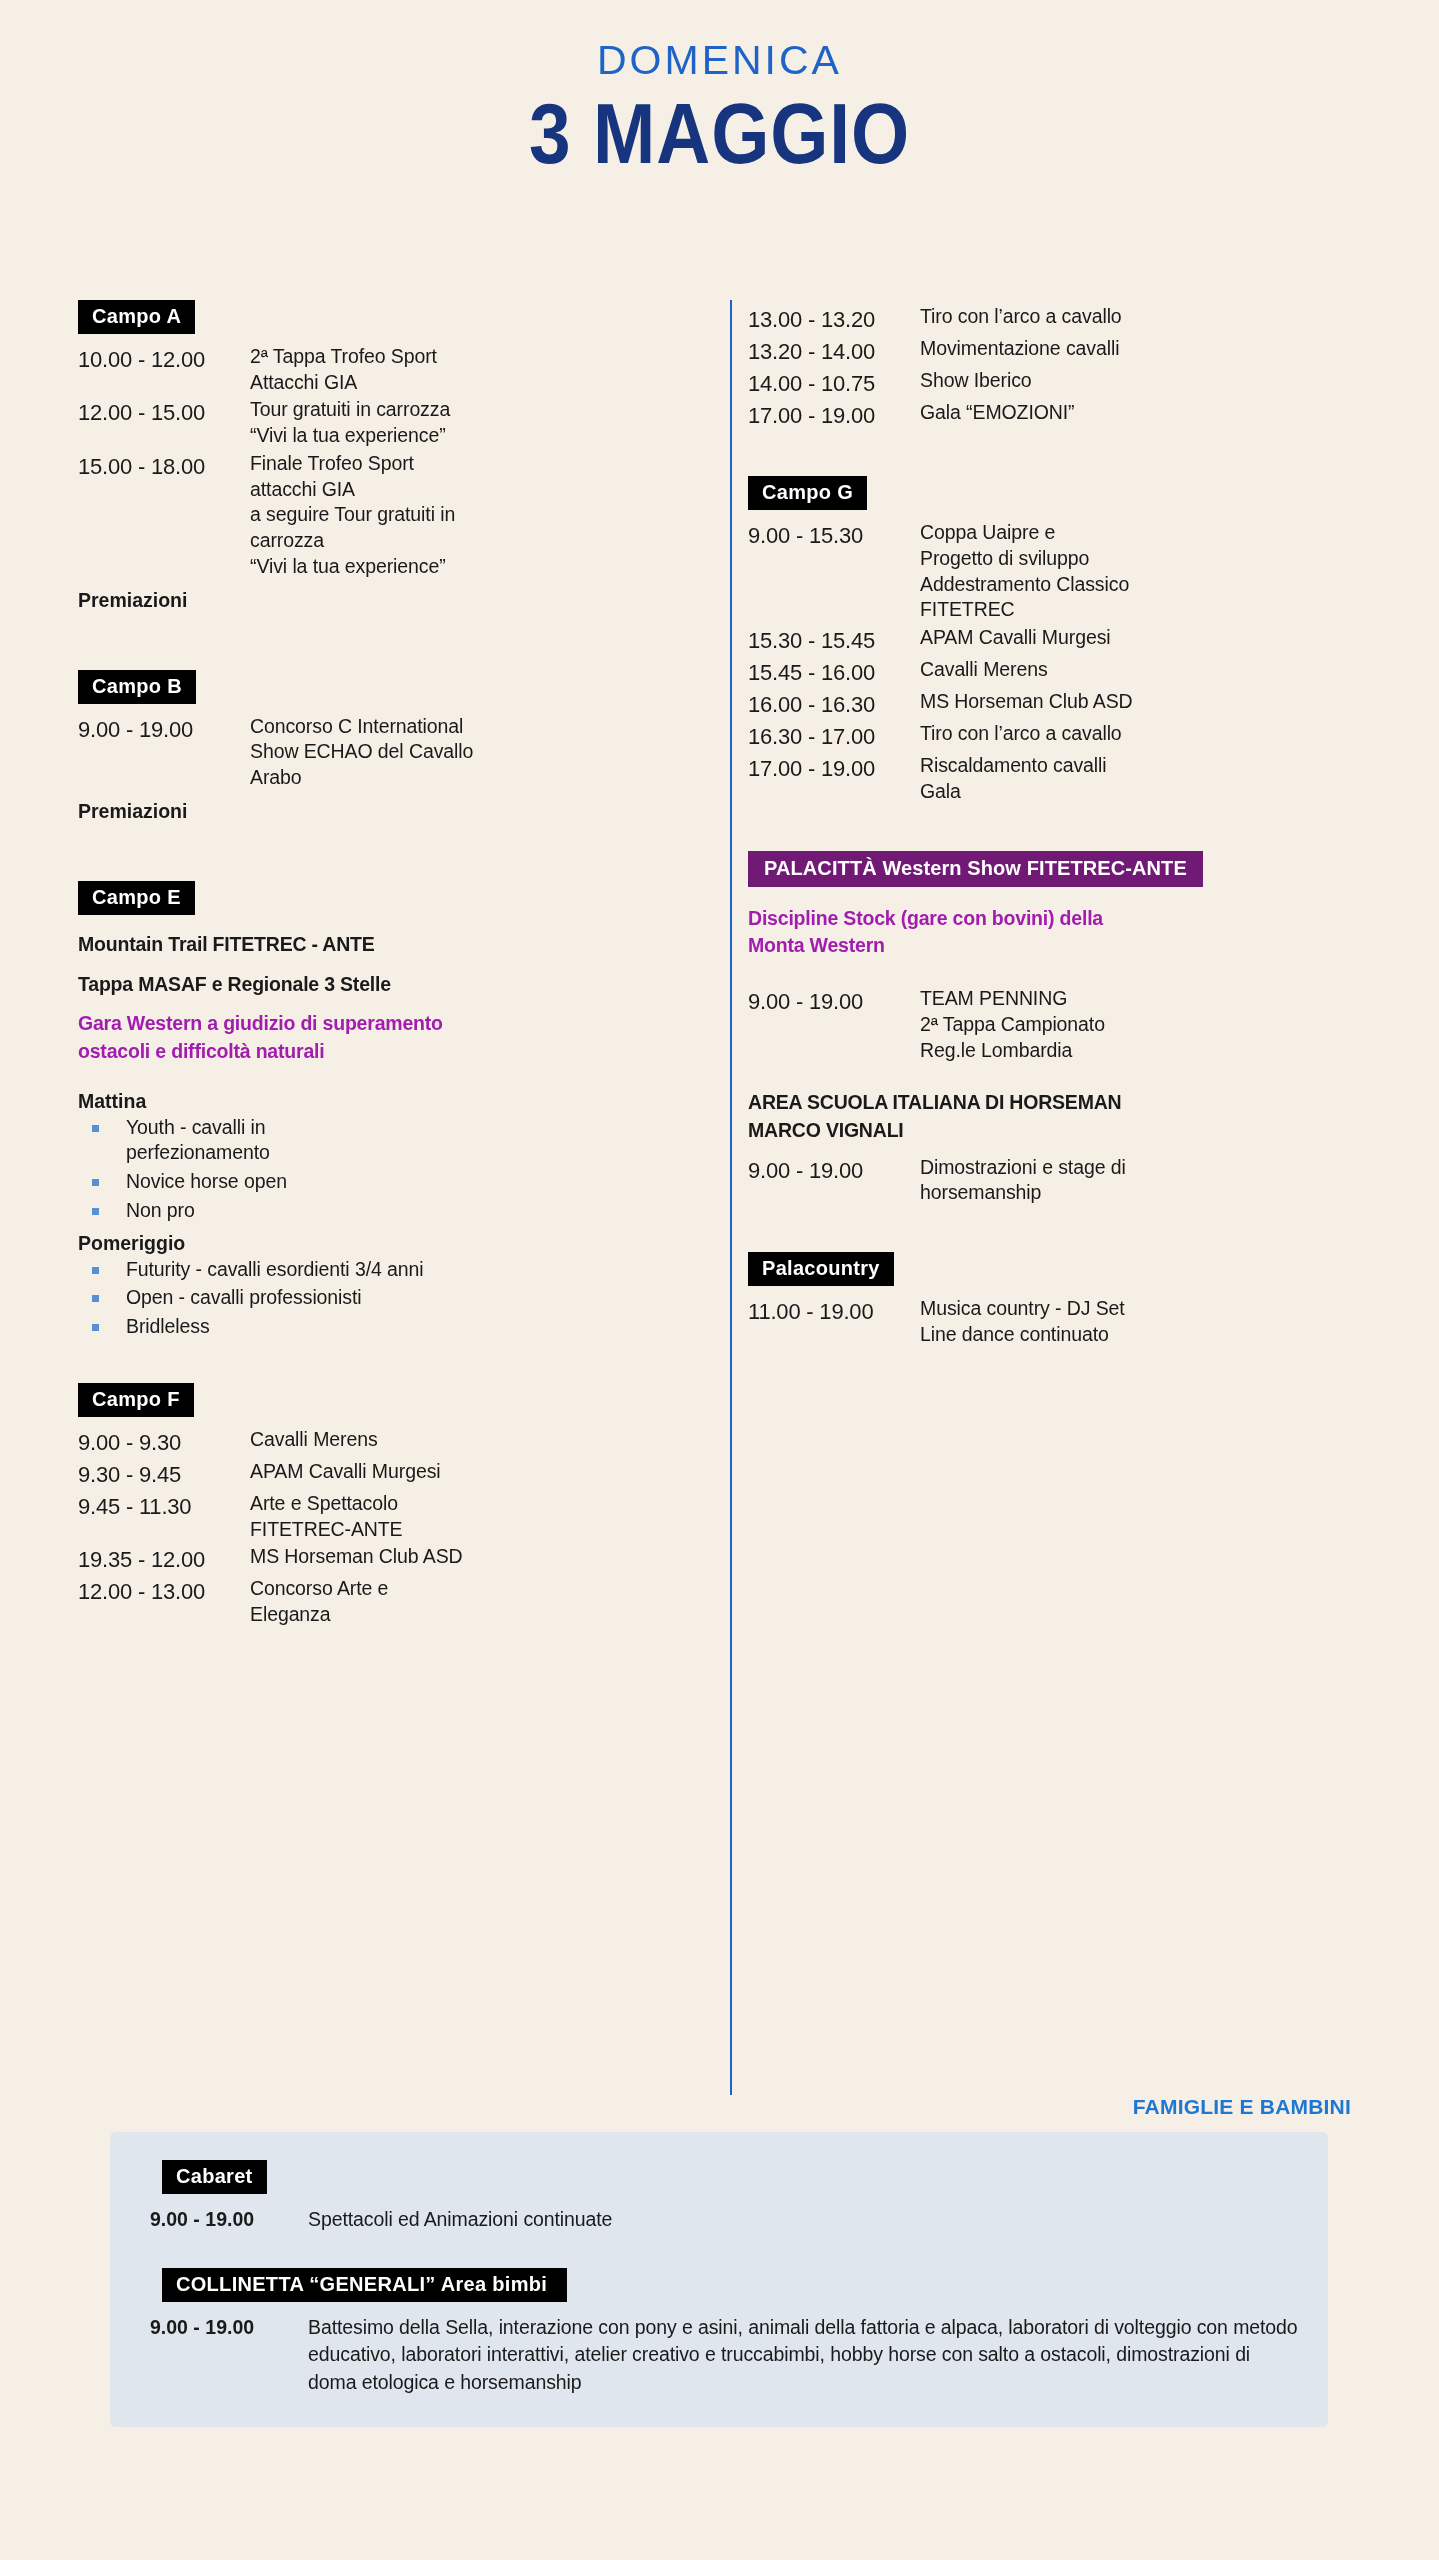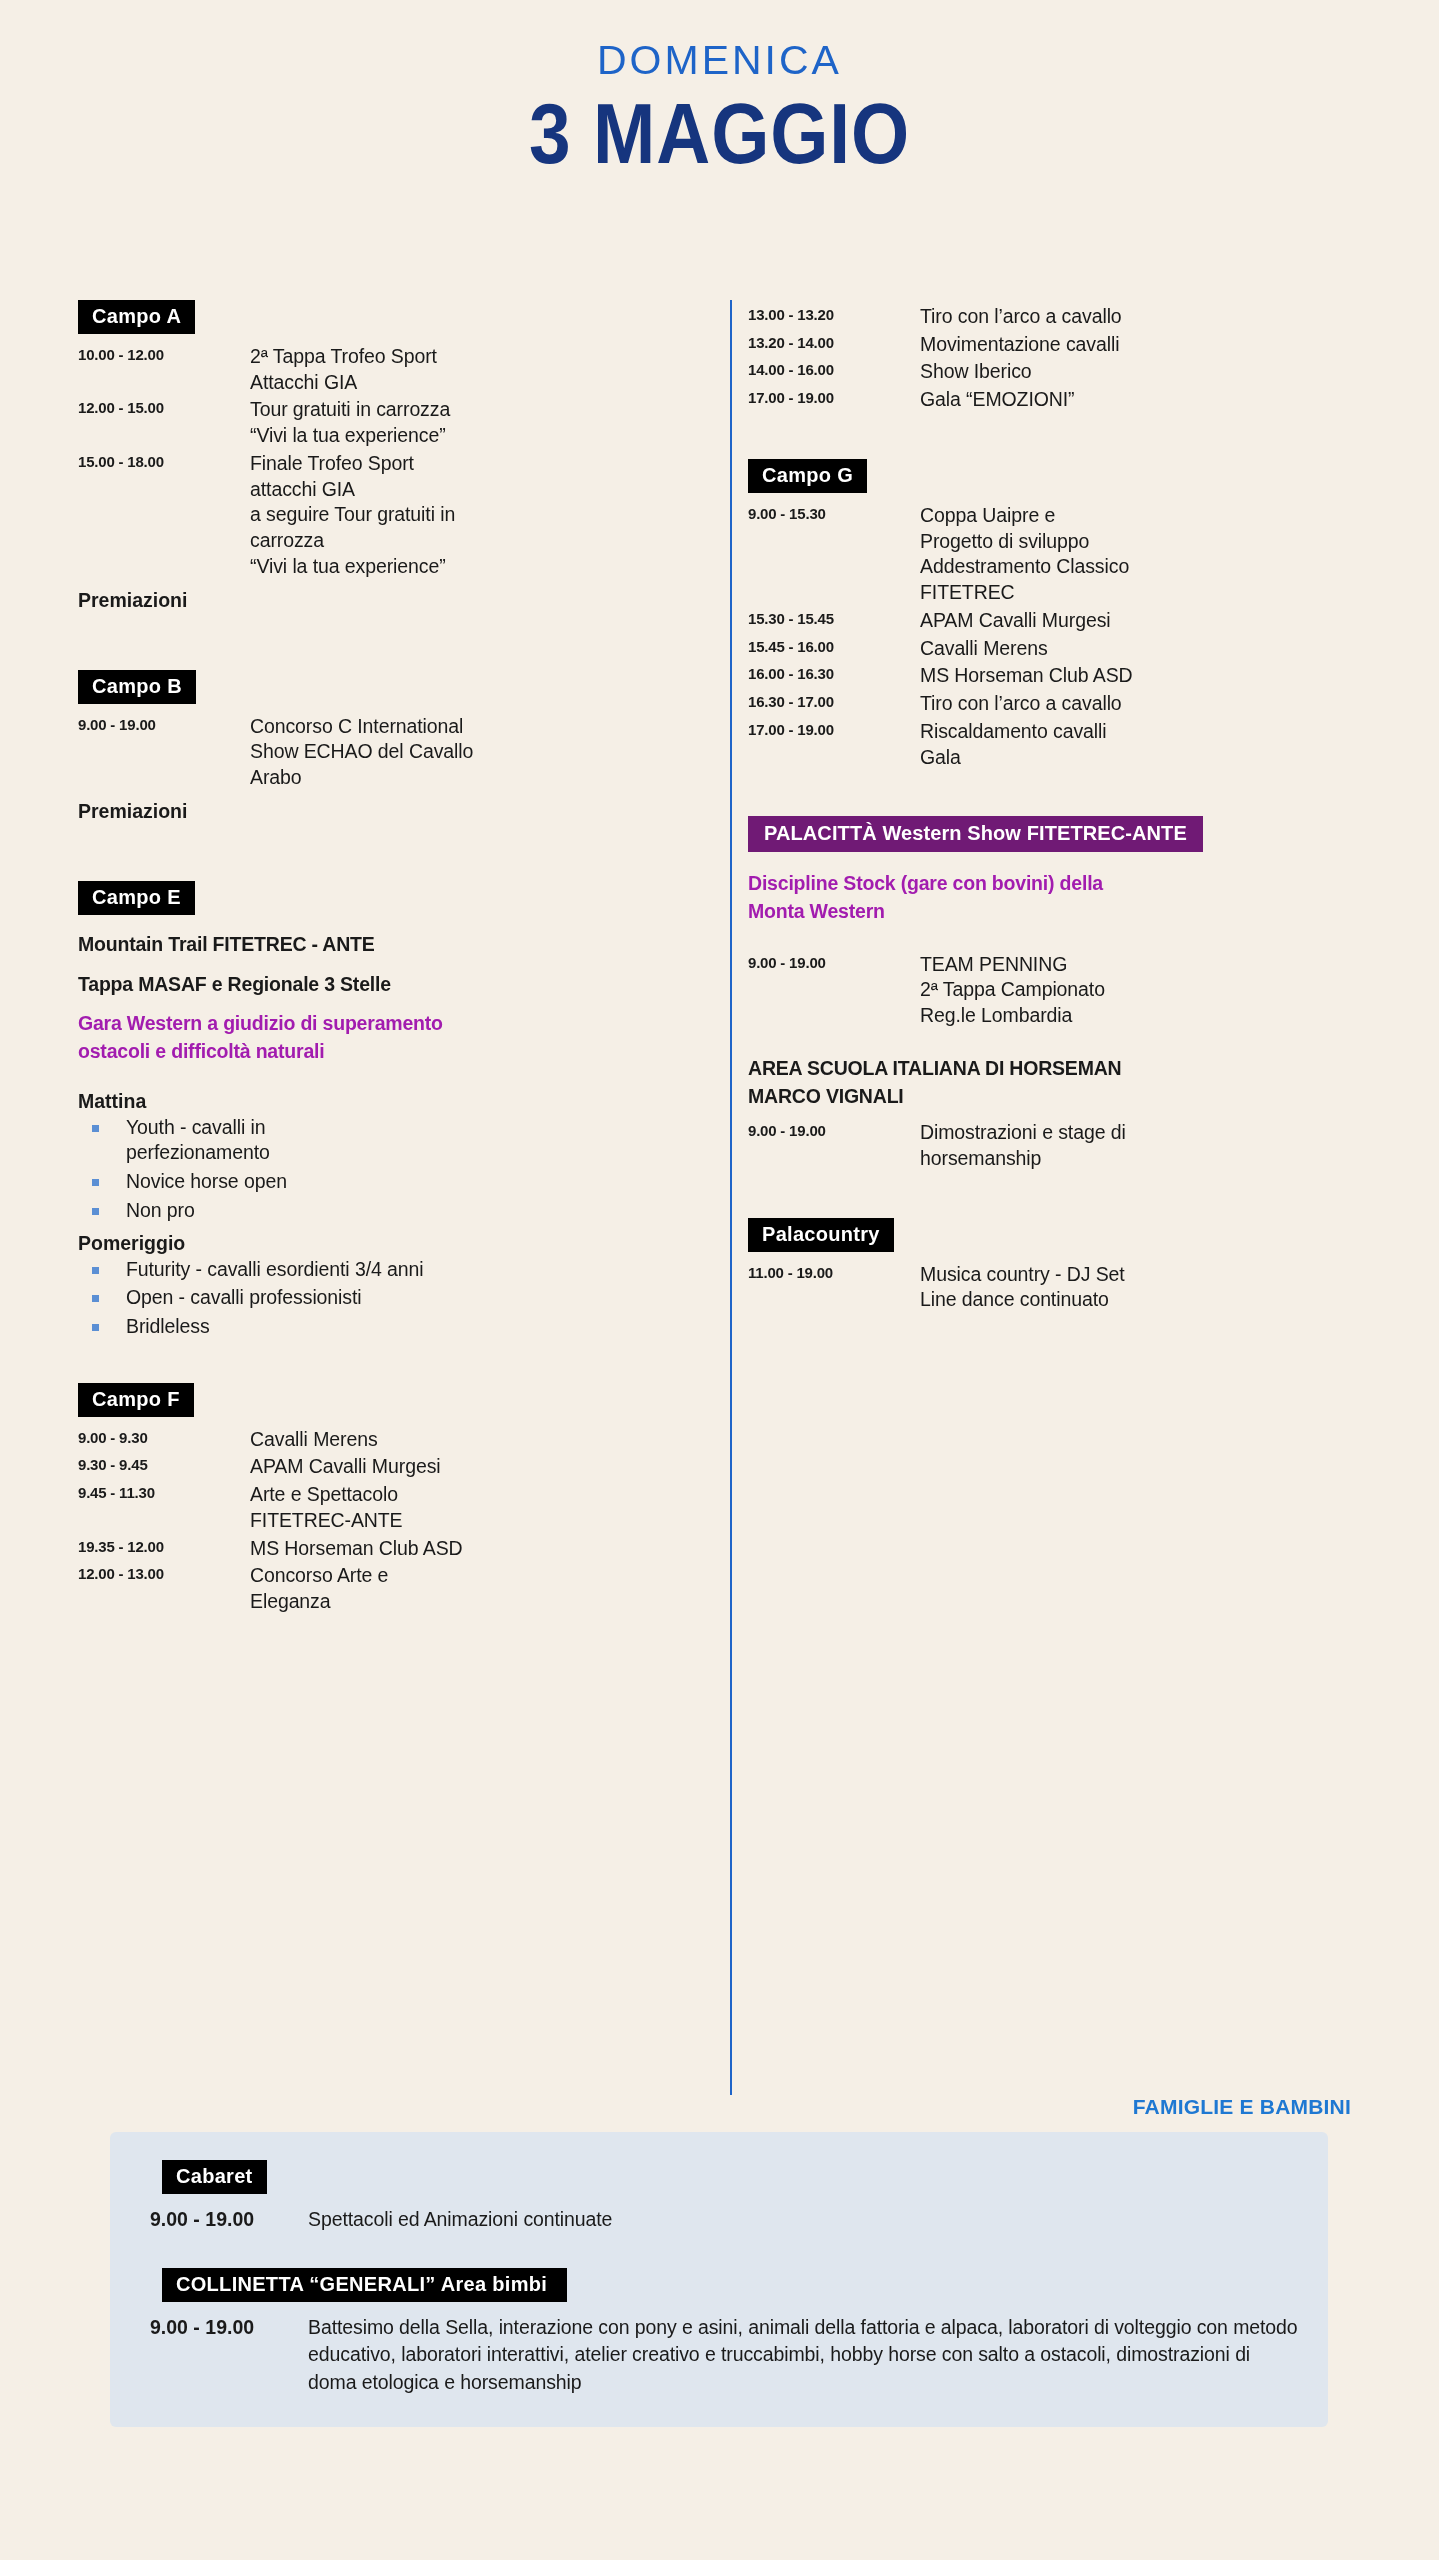--- a/index.html
+++ b/index.html
@@ -93,22 +93,22 @@
     margin-bottom: 6px;
   }
   .row {
     display: flex;
     align-items: flex-start;
     margin-bottom: 2px;
   }
   .time {
     width: 172px;
     flex: 0 0 172px;
-    font-weight: bold;
-    font-size: 15px;
+    font-weight: normal;
+    font-size: 22px;
     line-height: 1.32;
     letter-spacing: -0.2px;
     padding-top: 1px;
   }
   .desc {
     font-size: 19.5px;
     line-height: 1.32;
     letter-spacing: -0.1px;
   }
   .note {
@@ -325,21 +325,21 @@
       <div class="rows right-rows" style="margin-top:4px;">
         <div class="row">
           <div class="time">13.00 - 13.20</div>
           <div class="desc pre">Tiro con l’arco a cavallo</div>
         </div>
         <div class="row">
           <div class="time">13.20 - 14.00</div>
           <div class="desc pre">Movimentazione cavalli</div>
         </div>
         <div class="row">
-          <div class="time">14.00 - 16.00</div>
+          <div class="time">14.00 - 10.75</div>
           <div class="desc pre">Show Iberico</div>
         </div>
         <div class="row">
           <div class="time">17.00 - 19.00</div>
           <div class="desc pre">Gala “EMOZIONI”</div>
         </div>
       </div>
 
       <div class="gap-md"></div>
 

